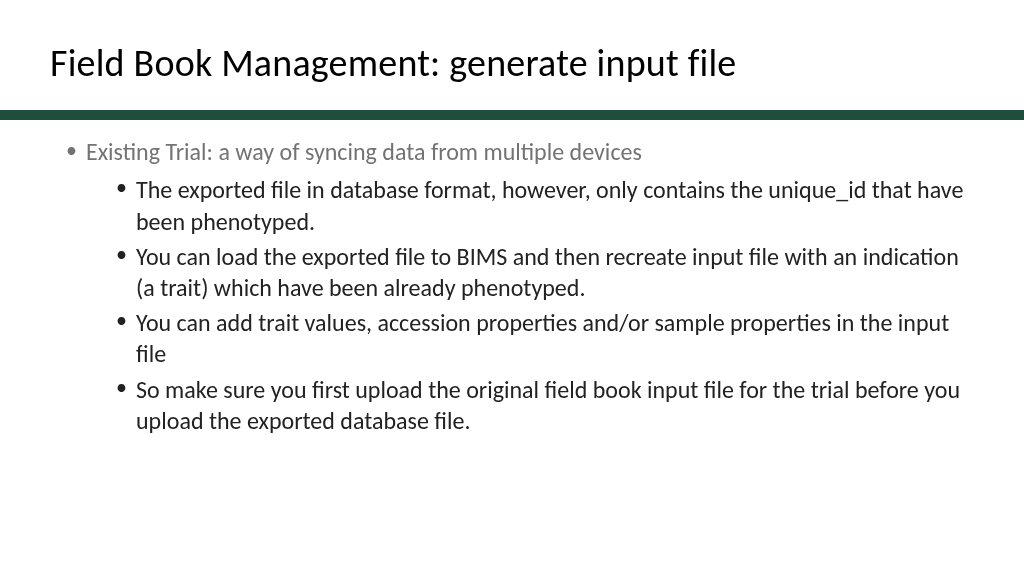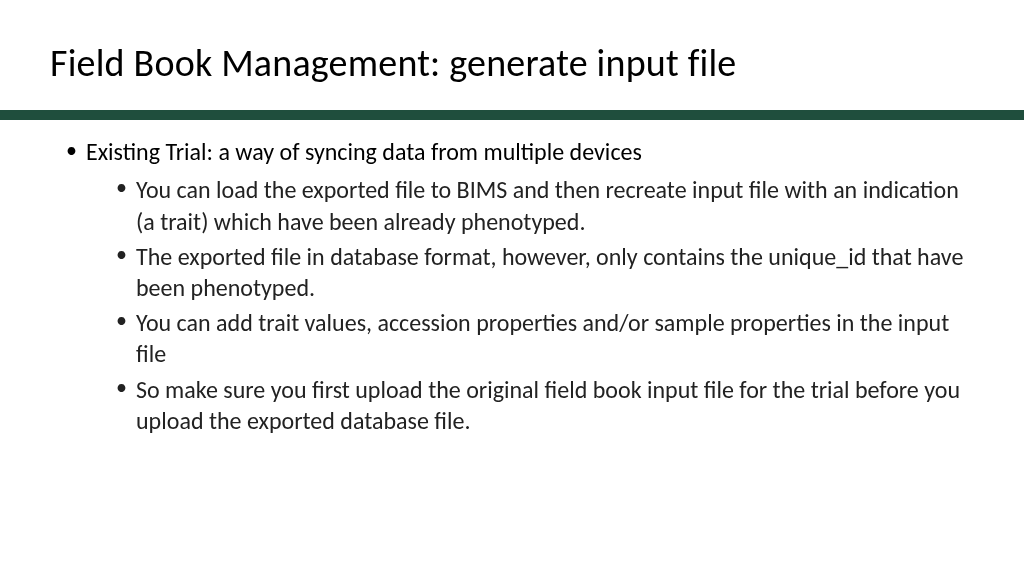--- a/index.html
+++ b/index.html
@@ -34,21 +34,21 @@
       height: 10px;
       background: #1f4e3d;
       top: 110px;
     }
     .content {
       margin-top: 50px;
       padding-left: 12px;
     }
     .bullet-l1 {
       font-size: 24px;
-      color: #000000;
+      color: #737373;
       line-height: 1.35;
       position: relative;
       padding-left: 24px;
       margin-bottom: 6px;
     }
     .bullet-l1::before {
       content: "•";
       position: absolute;
       left: 4px;
       top: 0;
@@ -75,19 +75,19 @@
   </style>
 </head>
 <body>
 
 <div class="slide">
   <h1 class="title">Field Book Management: generate input file</h1>
   <div class="divider"></div>
   <div class="content">
     <div class="bullet-l1">Existing Trial: a way of syncing data from multiple devices</div>
     <div class="sub-list">
+      <div class="bullet-l2">The exported file in database format, however, only contains the unique_id that have been phenotyped.</div>
       <div class="bullet-l2">You can load the exported file to BIMS and then recreate input file with an indication (a trait) which have been already phenotyped.</div>
-      <div class="bullet-l2">The exported file in database format, however, only contains the unique_id that have been phenotyped.</div>
       <div class="bullet-l2">You can add trait values, accession properties and/or sample properties in the input file</div>
       <div class="bullet-l2">So make sure you first upload the original field book input file for the trial before you upload the exported database file.</div>
     </div>
   </div>
 </div>
 
 </body></html>

